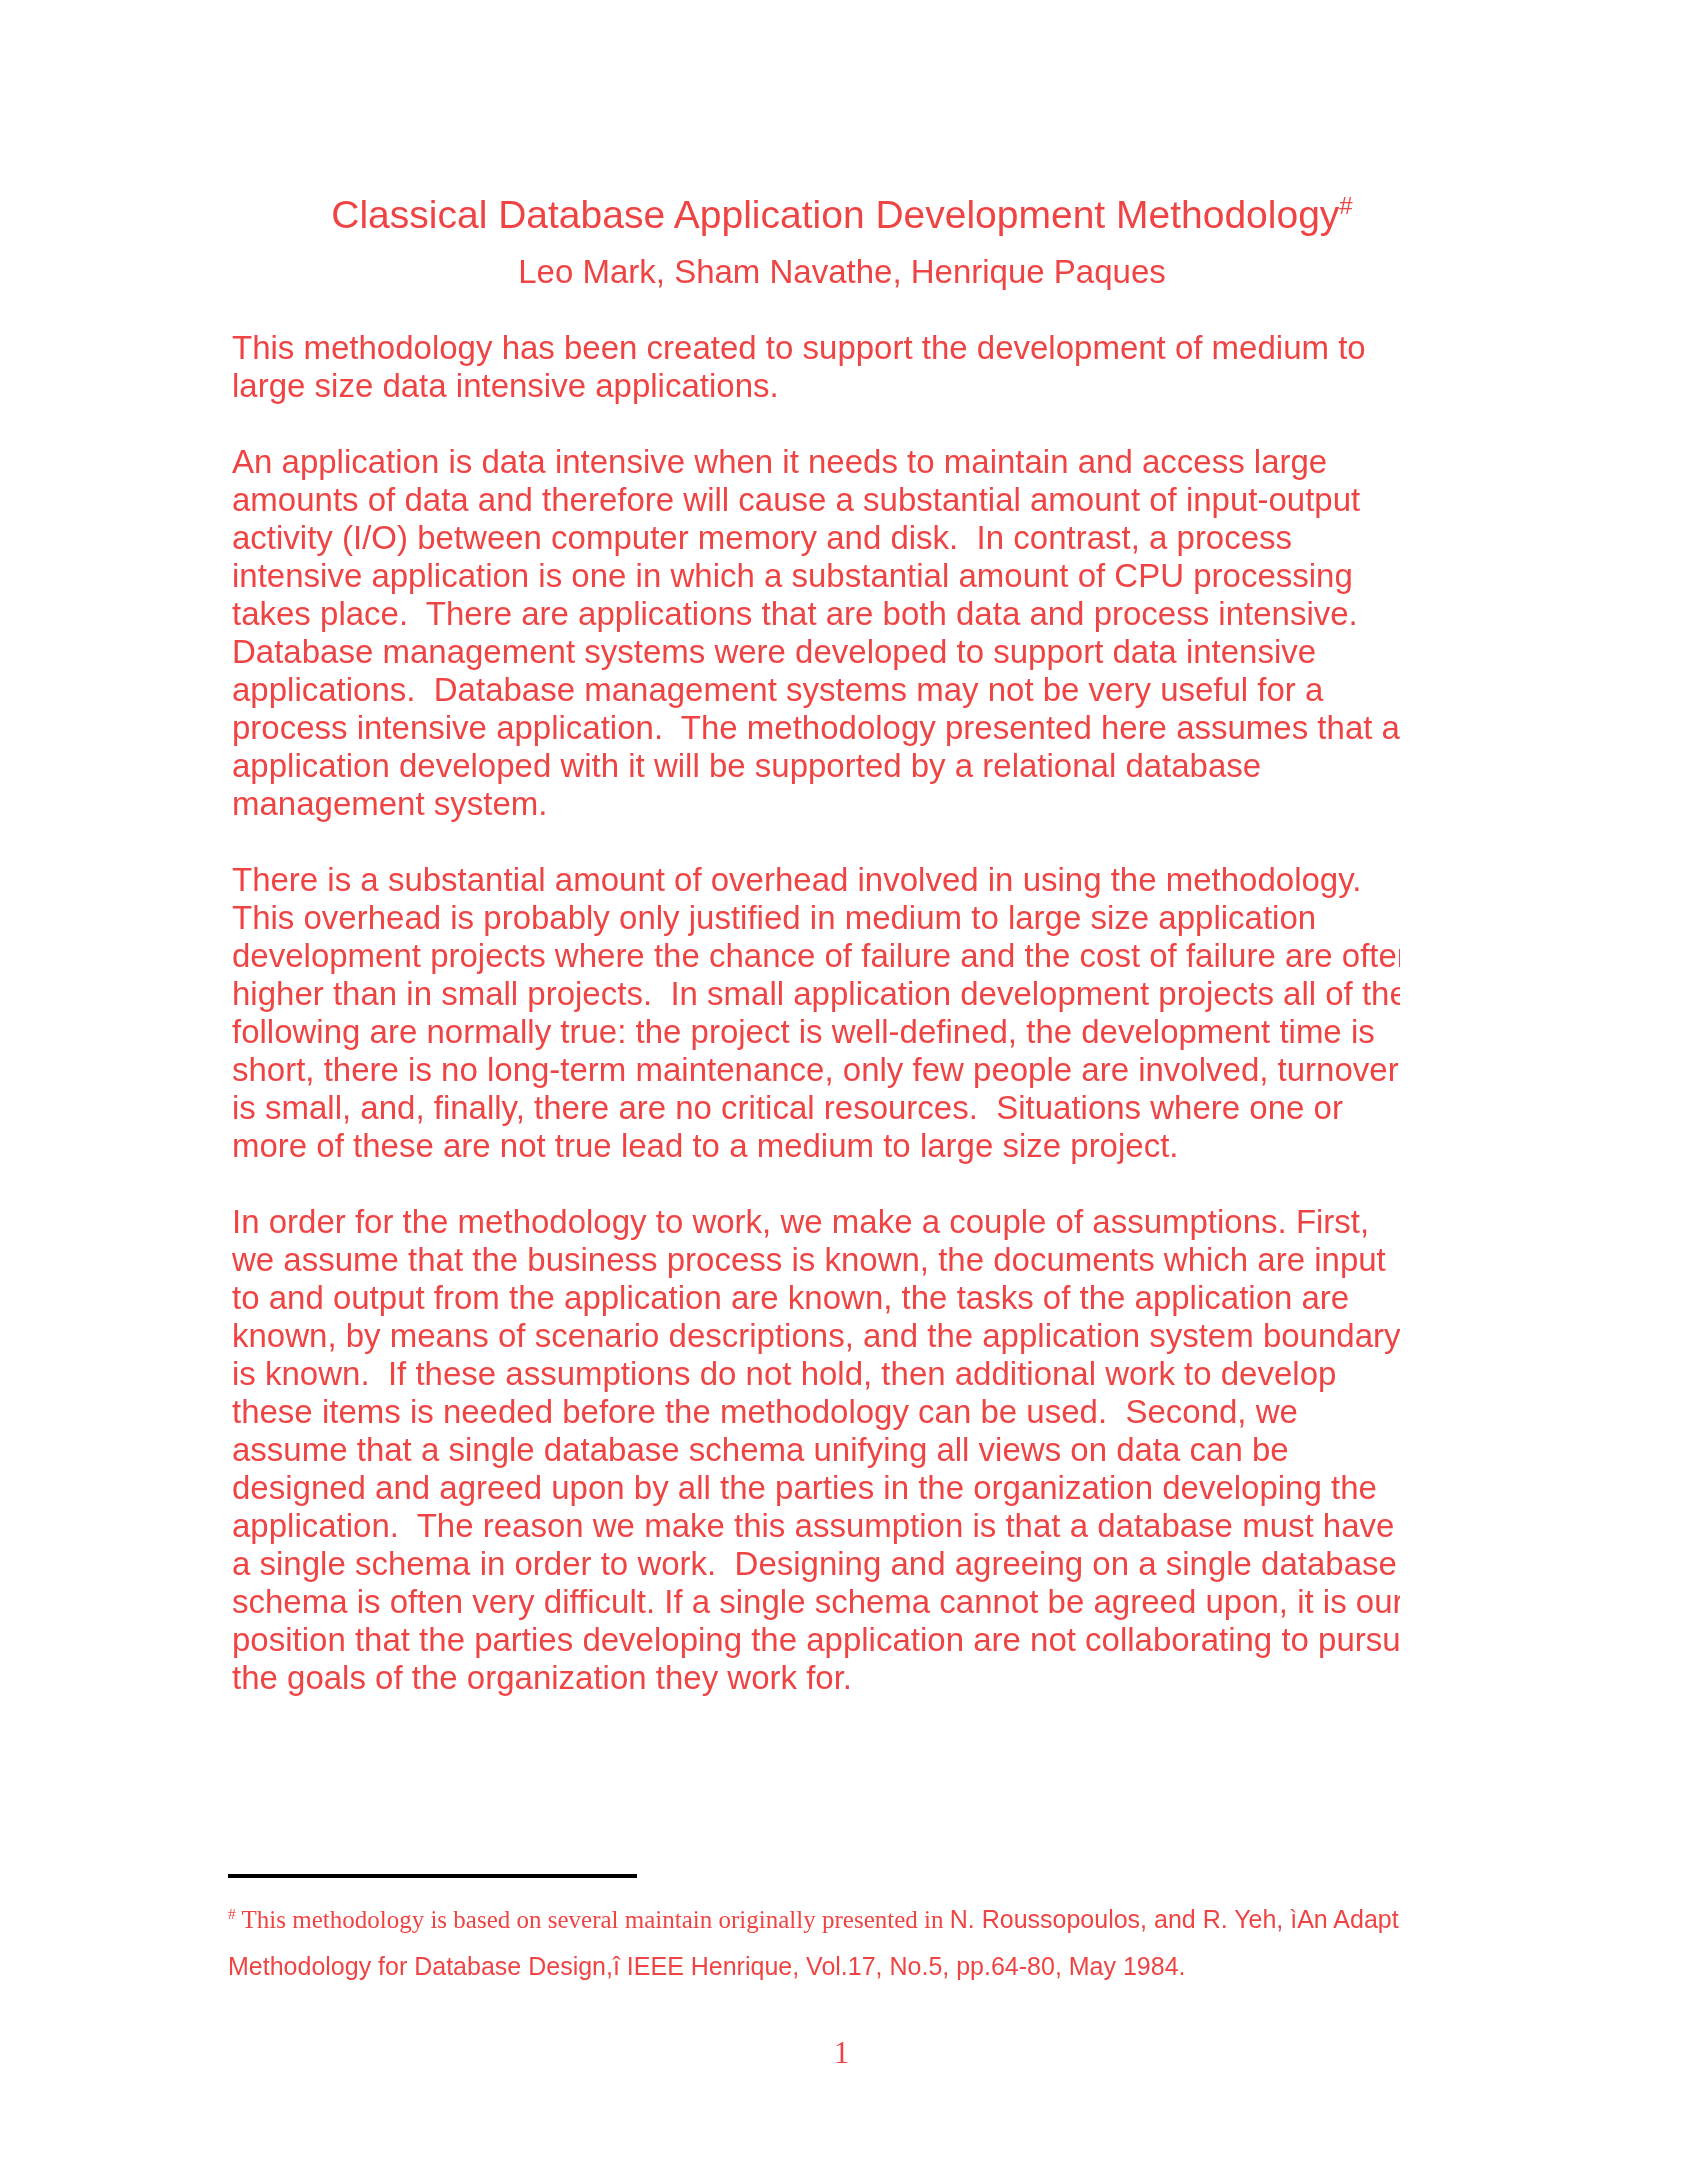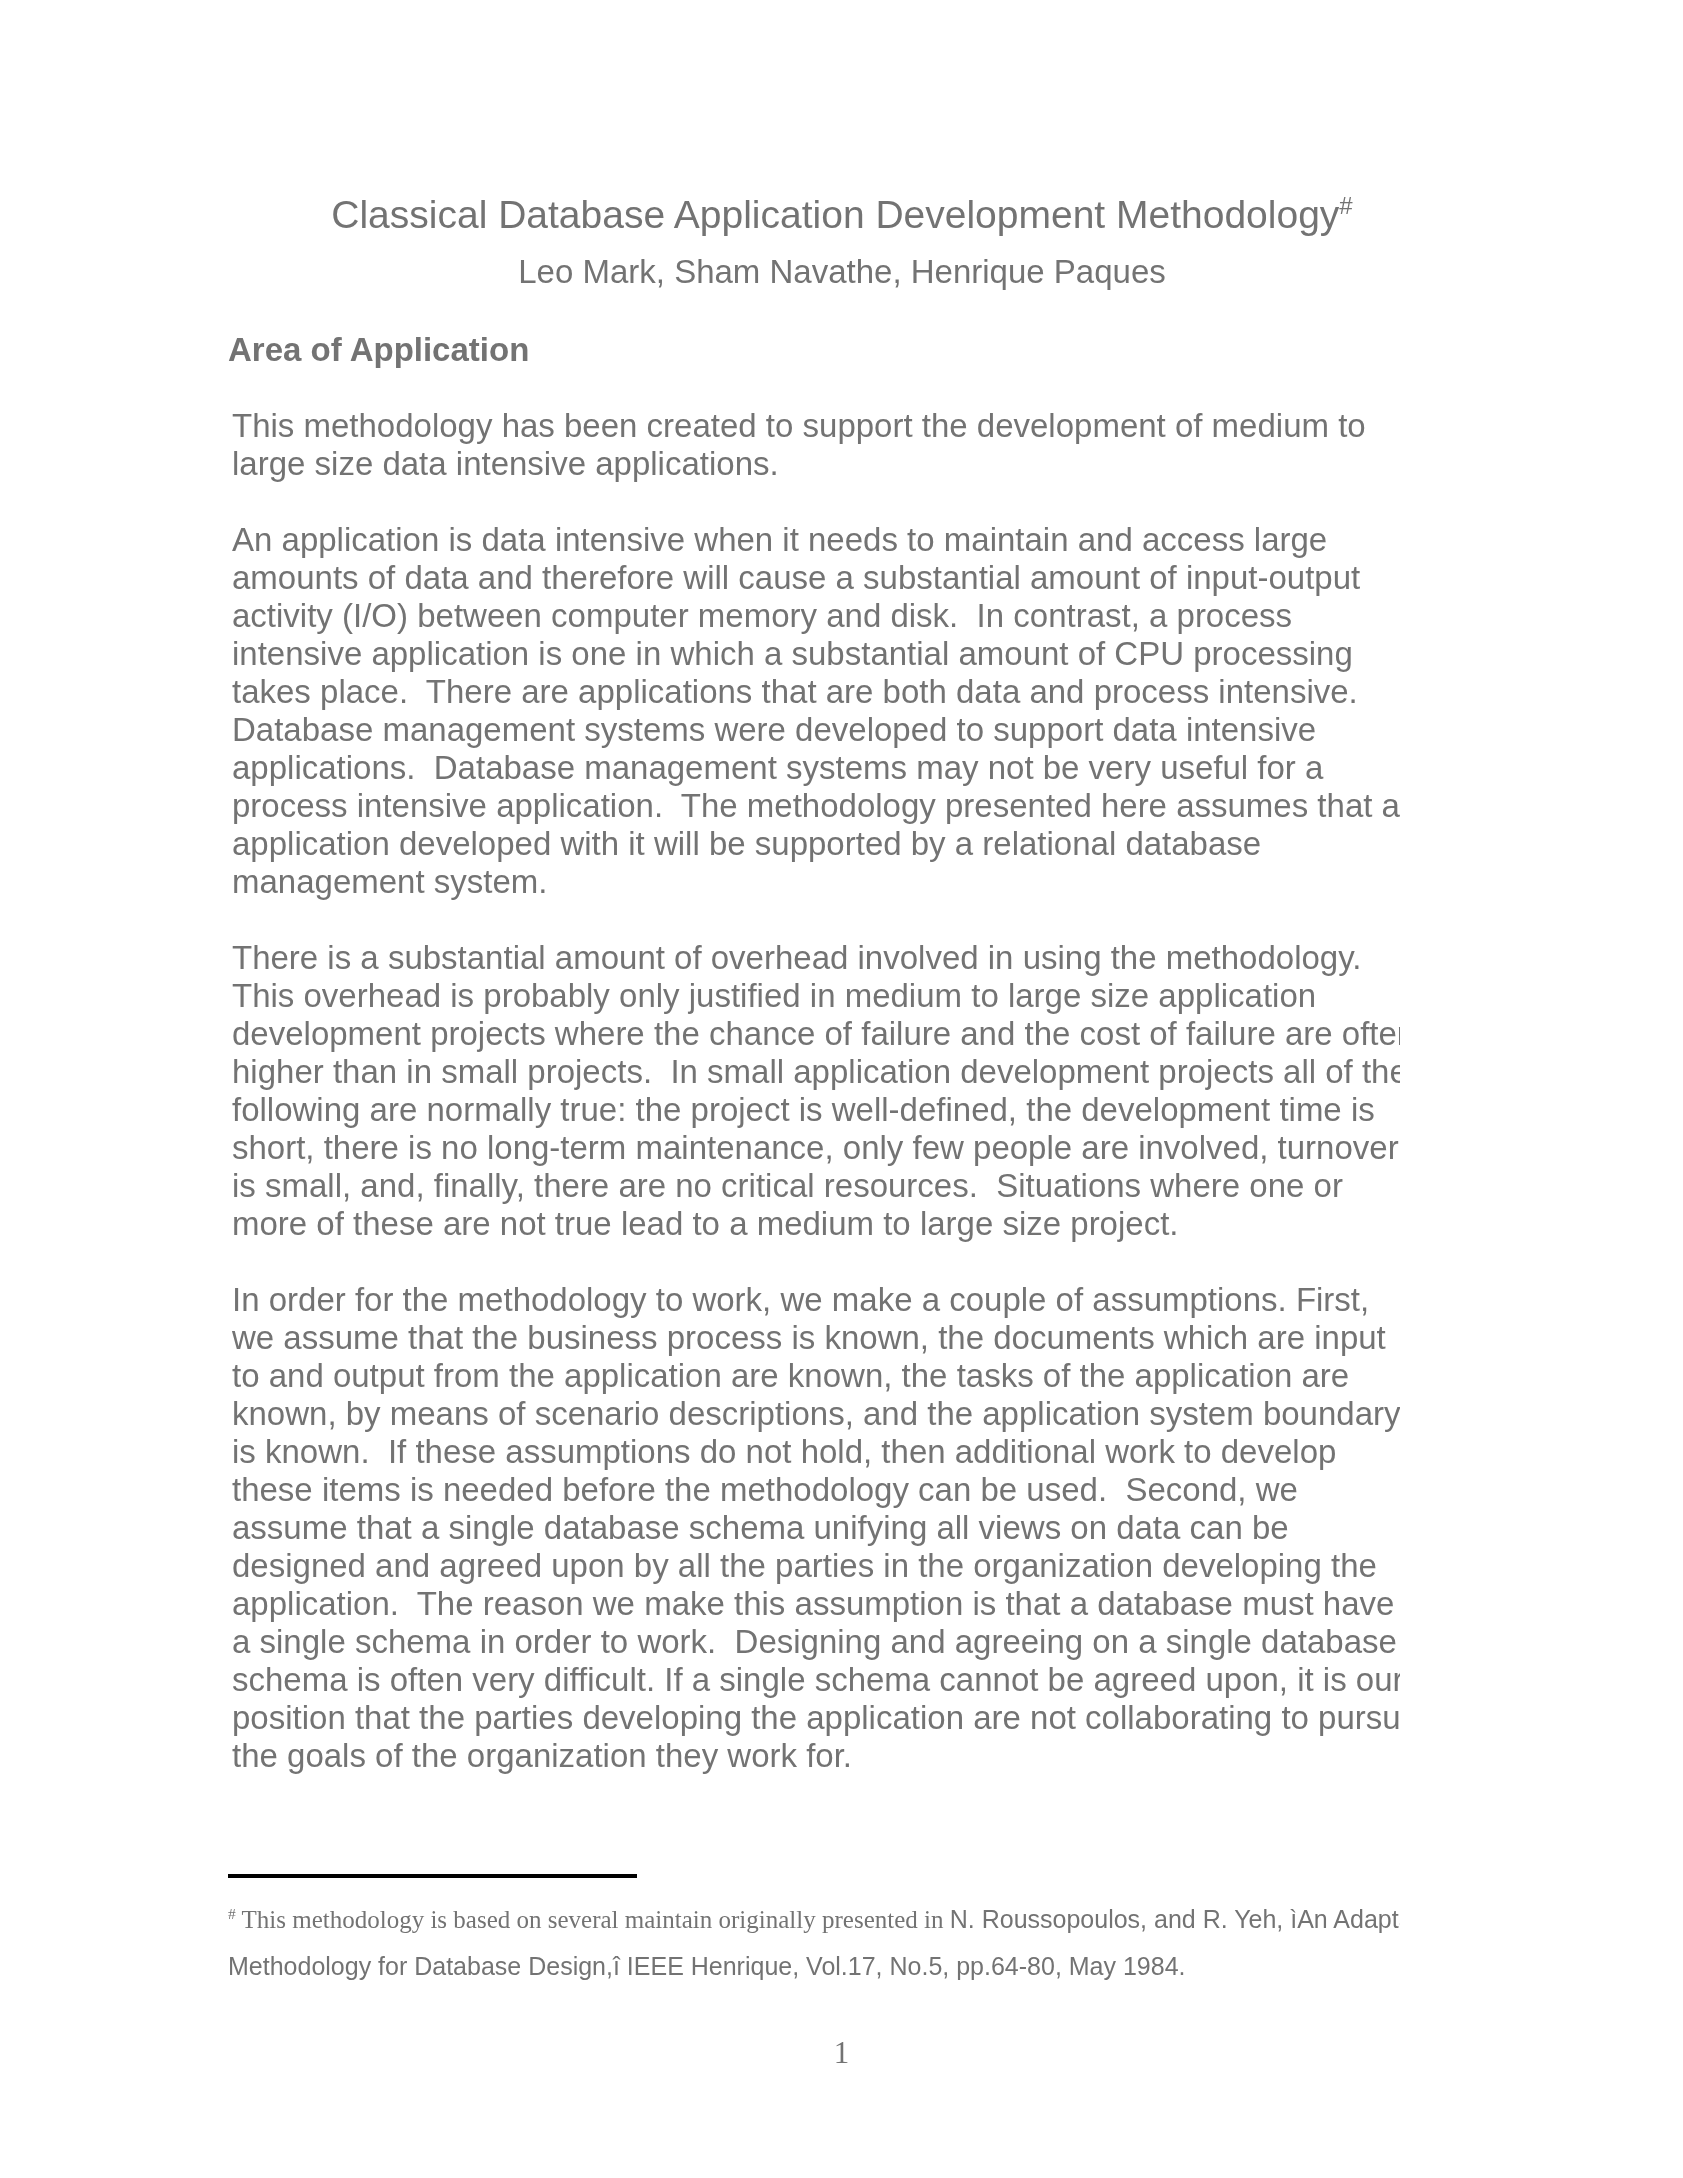--- a/index.html
+++ b/index.html
@@ -5,21 +5,21 @@
   html, body {
     margin: 0;
     padding: 0;
     background: #ffffff;
   }
   .page {
     position: relative;
     width: 1400px;
     height: 2178px;
     background: #ffffff;
-    color: #737373;
+    color: #ef4444;
     font-family: "Liberation Sans", sans-serif;
     overflow: hidden;
   }
   .content {
     position: absolute;
     left: 228px;
     top: 193px;
     width: 1228px;
   }
   .doc-title {
@@ -96,21 +96,20 @@
 <body>
 
 <div class="page">
 
   <div class="content">
 
     <div class="doc-title"><span>Classical Database Application Development Methodology</span><span class="sup">#</span></div>
 
     <div class="authors">Leo Mark, Sham Navathe, Henrique Paques</div>
 
-    <div class="heading">Area of Application</div>
 
     <div class="para"><span>This methodology has been created to support the development of medium to large size data intensive applications.</span></div>
 
     <div class="para"><span>An application is </span><span class="italic">data intensive</span><span> when it needs to maintain and access large amounts of data and therefore will cause a substantial amount of input-output activity (I/O) between computer memory and disk.  In contrast, a </span><span class="italic">process intensive</span><span> application is one in which a substantial amount of CPU processing takes place.  There are applications that are both data and process intensive.  Database management systems were developed to support data intensive applications.  Database management systems may not be very useful for a process intensive application.  The methodology presented here assumes that an application developed with it will be supported by a relational database management system.</span></div>
 
     <div class="para"><span>There is a substantial amount of overhead involved in using the methodology.  This overhead is probably only justified in </span><span class="italic">medium</span><span> to </span><span class="italic">large</span><span> size application development projects where the chance of failure and the cost of failure are often higher than in </span><span class="italic">small</span><span> projects.  In small application development projects all of the following are normally true: the project is well-defined, the development time is short, there is no long-term maintenance, only few people are involved, turnover is small, and, finally, there are no critical resources.  Situations where one or more of these are not true lead to a medium to large size project.</span></div>
 
 
     <div class="para"><span>In order for the methodology to work, we make a couple of assumptions. First, we assume that the business process is known, the documents which are input to and output from the application are known, the tasks of the application are known, by means of scenario descriptions, and the application system boundary is known.  If these assumptions do not hold, then additional work to develop these items is needed before the methodology can be used.  Second, we assume that a single database schema unifying all views on data can be designed and agreed upon by all the parties in the organization developing the application.  The reason we make this assumption is that a database must have a single schema in order to work.  Designing and agreeing on a single database schema is often very difficult. If a single schema cannot be agreed upon, it is our position that the parties developing the application are not collaborating to pursue the goals of the organization they work for.</span></div>
 

